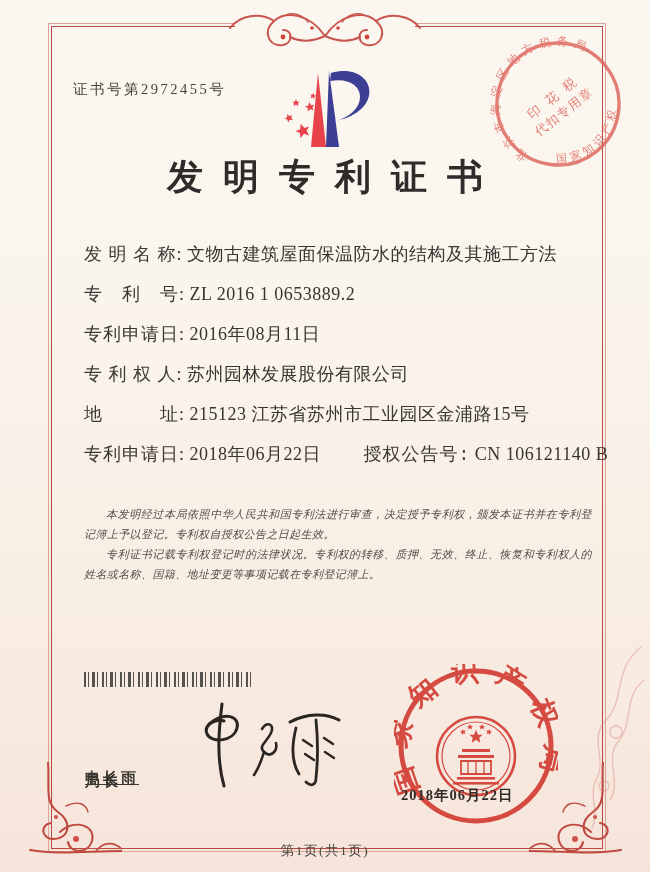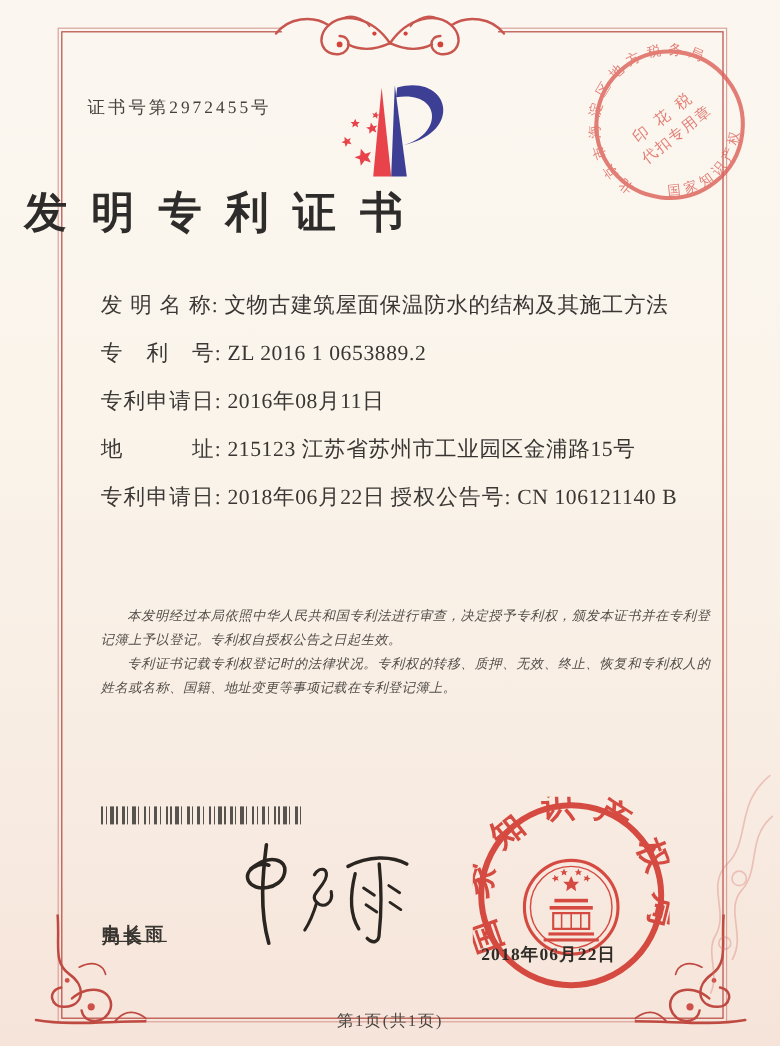--- a/index.html
+++ b/index.html
@@ -31,30 +31,30 @@
   .guilloche{position:absolute;right:4px;top:640px;opacity:.35;}
 
   .cert-no{
     position:absolute;left:73px;top:60px;
     font-size:14.5px;letter-spacing:2.5px;color:#45423e;margin-top:20px;
   }
   .logo{position:absolute;left:270px;top:58px;}
 
   .title{
     position:absolute;left:0;top:153px;width:100%;
-    font-size:36px;font-weight:700;
+    text-align:center;font-size:36px;font-weight:700;
     letter-spacing:20px;padding-left:20px;box-sizing:border-box;
     color:#2e2c2a;
   }
 
   .fields{position:absolute;left:84px;top:243px;right:56px;}
   .frow{margin-bottom:18px;line-height:22px;font-size:18px;white-space:nowrap;}
   .flabel{display:inline-block;min-width:92px;letter-spacing:1px;color:#3b3835;}
   .fvalue{color:#383532;letter-spacing:.5px;}
-  .fpair2{}
+  .fpair2{margin-left:38px;font-family:Liberation Mono, monospace;}
 
   .body-text{
     position:absolute;left:84px;top:504px;right:58px;
     font-size:11px;line-height:1.82;color:#514d48;
     font-style:italic;letter-spacing:.4px;text-align:justify;
   }
   .body-text p{margin:0;text-indent:2em;}
 
   .barcode{
     position:absolute;left:84px;top:672px;width:170px;height:15px;
@@ -173,20 +173,24 @@
       <span class="flabel">发 明 名 称:</span>
       <span class="fvalue">文物古建筑屋面保温防水的结构及其施工方法</span>
     </div>
     <div class="frow">
       <span class="flabel">专　利　号:</span>
       <span class="fvalue">ZL 2016 1 0653889.2</span>
     </div>
     <div class="frow">
       <span class="flabel">专利申请日:</span>
       <span class="fvalue">2016年08月11日</span>
+    </div>
+    <div class="frow">
+      <span class="flabel">专 利 权 人:</span>
+      <span class="fvalue">苏州园林发展股份有限公司</span>
     </div>
     <div class="frow">
       <span class="flabel">地　　　址:</span>
       <span class="fvalue">215123 江苏省苏州市工业园区金浦路15号</span>
     </div>
     <div class="frow">
       <span class="flabel">专利申请日:</span>
       <span class="fvalue">2018年06月22日</span>
       <span class="flabel fpair2">授权公告号:</span>
       <span class="fvalue">CN 106121140 B</span>

